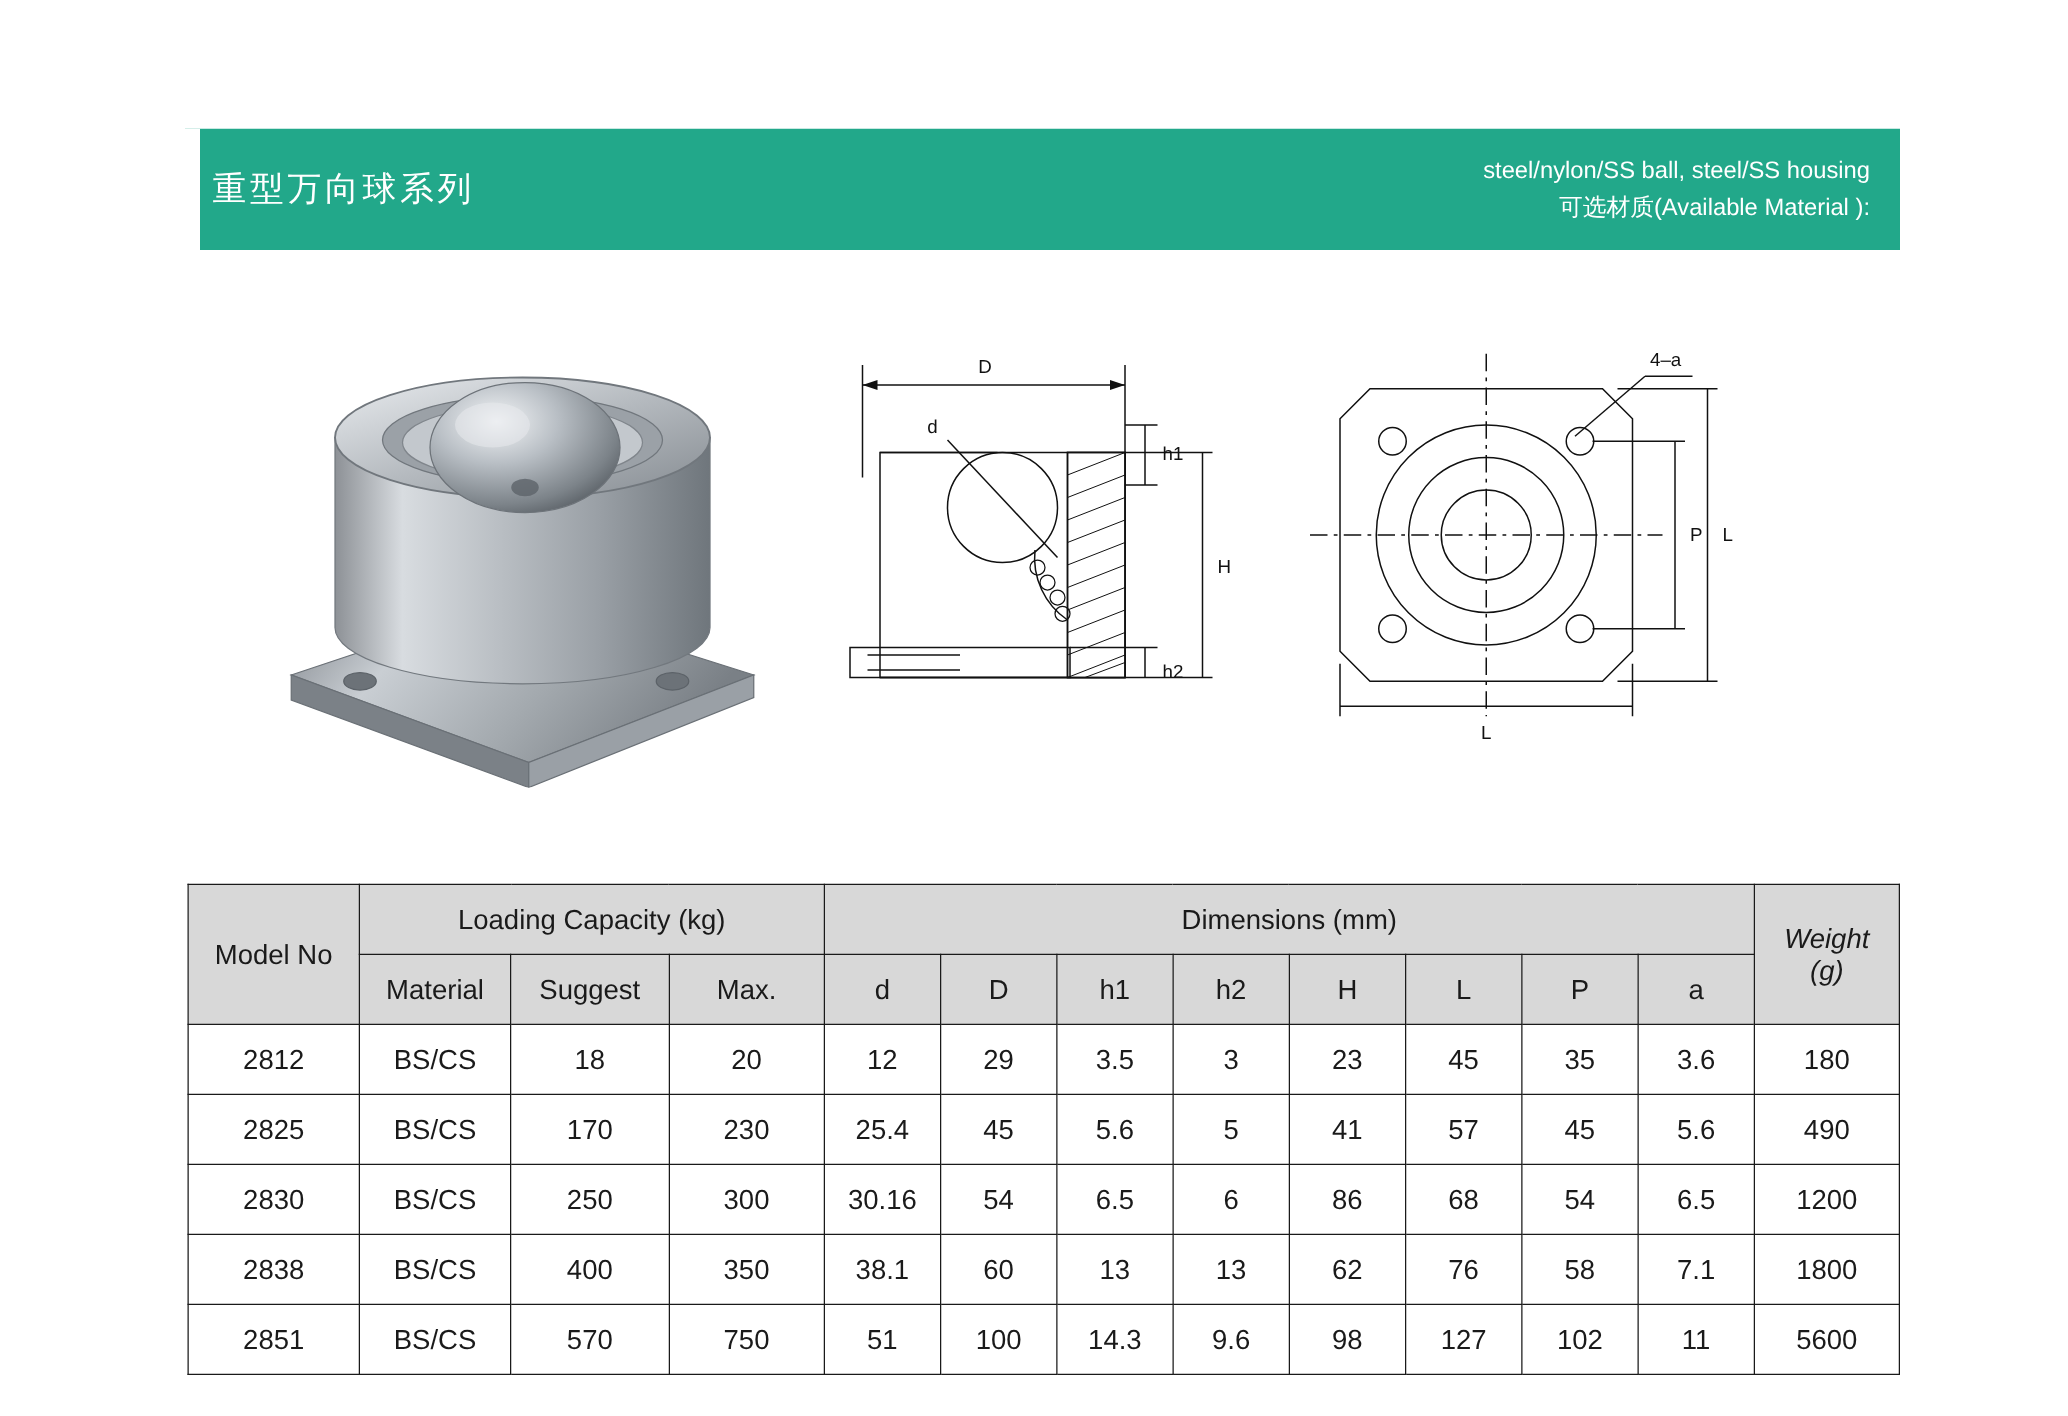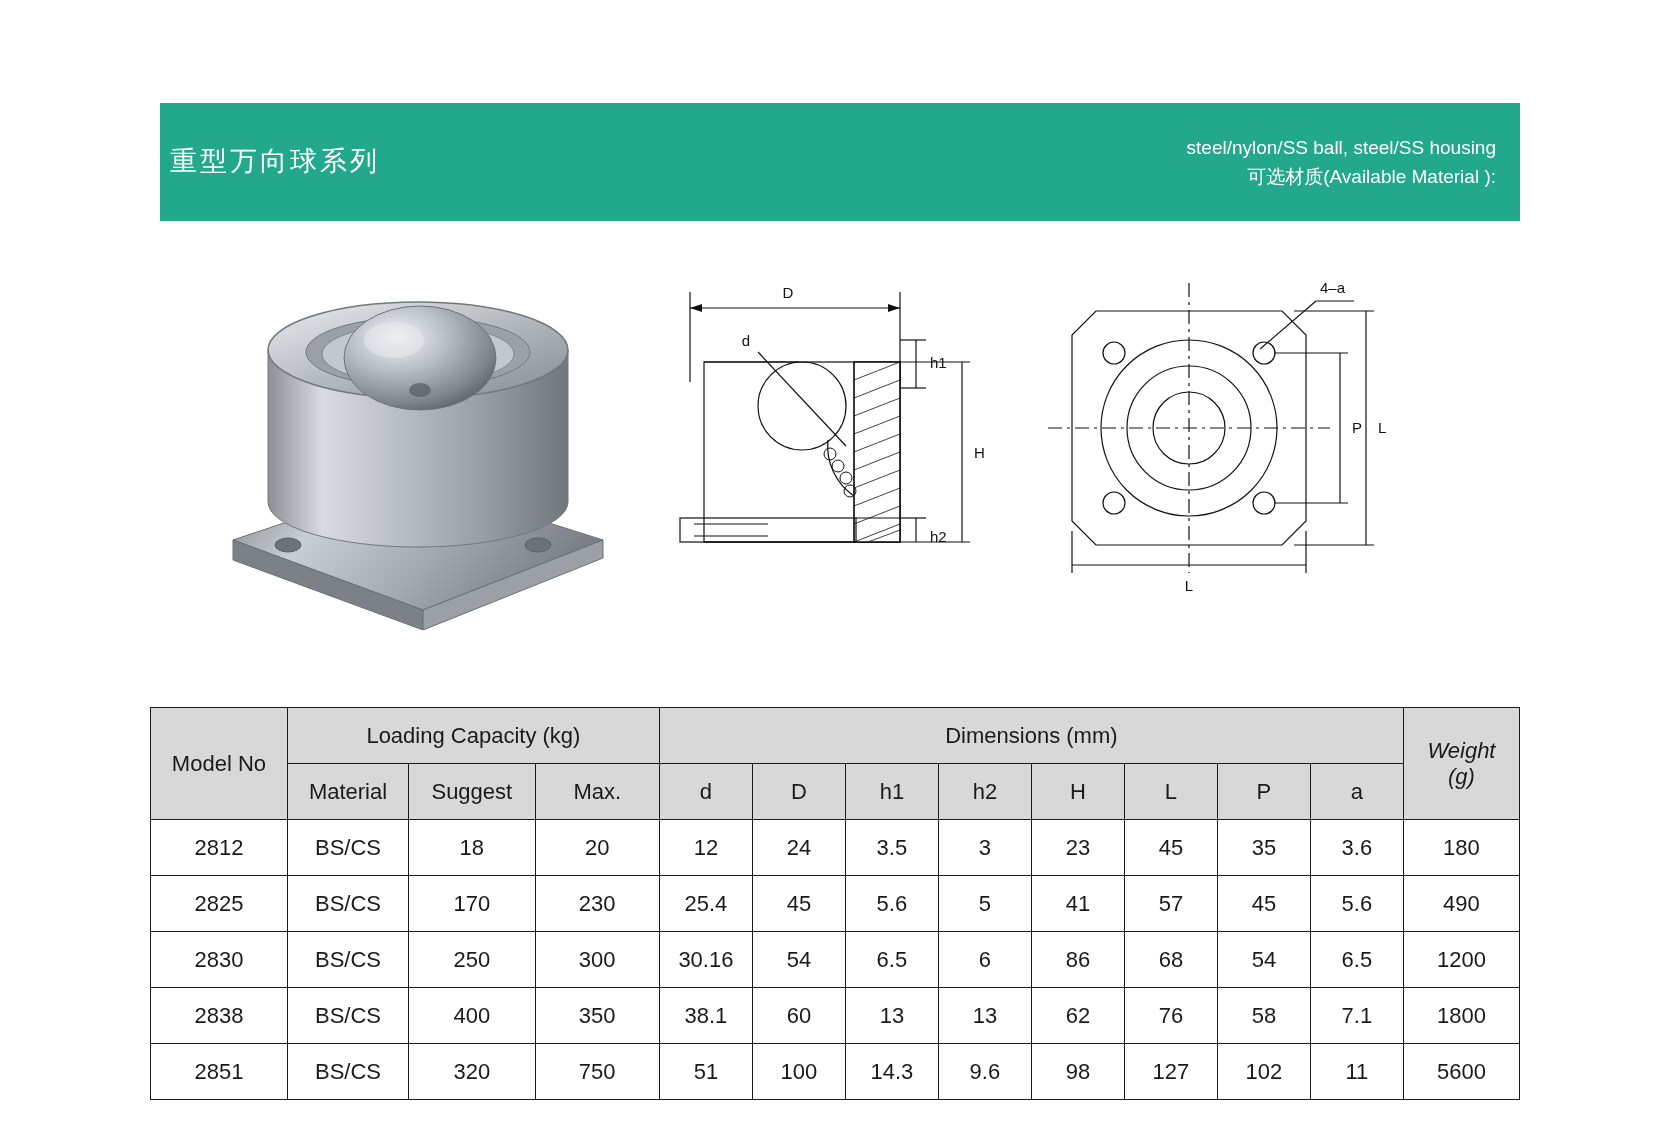--- a/index.html
+++ b/index.html
@@ -20,21 +20,21 @@
     width: 1654px;
     height: 1133px;
   }
 
   
   .header {
     position: absolute;
     left: 148px;
     top: 103px;
     width: 1372px;
-    height: 118px;
+    height: 97px;
     background: #22a88a;
     display: flex;
     align-items: center;
     justify-content: space-between;
     box-sizing: border-box;
     padding: 0 24px 0 22px;
   }
   .header::before {
     content: "";
     position: absolute;
@@ -343,21 +343,21 @@
         <th class="col-dim">a</th>
       </tr>
     </thead>
     <tbody>
       <tr>
         <td>2812</td>
         <td>BS/CS</td>
         <td>18</td>
         <td>20</td>
         <td>12</td>
-        <td>24</td>
+        <td>29</td>
         <td>3.5</td>
         <td>3</td>
         <td>23</td>
         <td>45</td>
         <td>35</td>
         <td>3.6</td>
         <td>180</td>
       </tr>
       <tr>
         <td>2825</td>
@@ -400,21 +400,21 @@
         <td>13</td>
         <td>62</td>
         <td>76</td>
         <td>58</td>
         <td>7.1</td>
         <td>1800</td>
       </tr>
       <tr>
         <td>2851</td>
         <td>BS/CS</td>
-        <td>320</td>
+        <td>570</td>
         <td>750</td>
         <td>51</td>
         <td>100</td>
         <td>14.3</td>
         <td>9.6</td>
         <td>98</td>
         <td>127</td>
         <td>102</td>
         <td>11</td>
         <td>5600</td>

